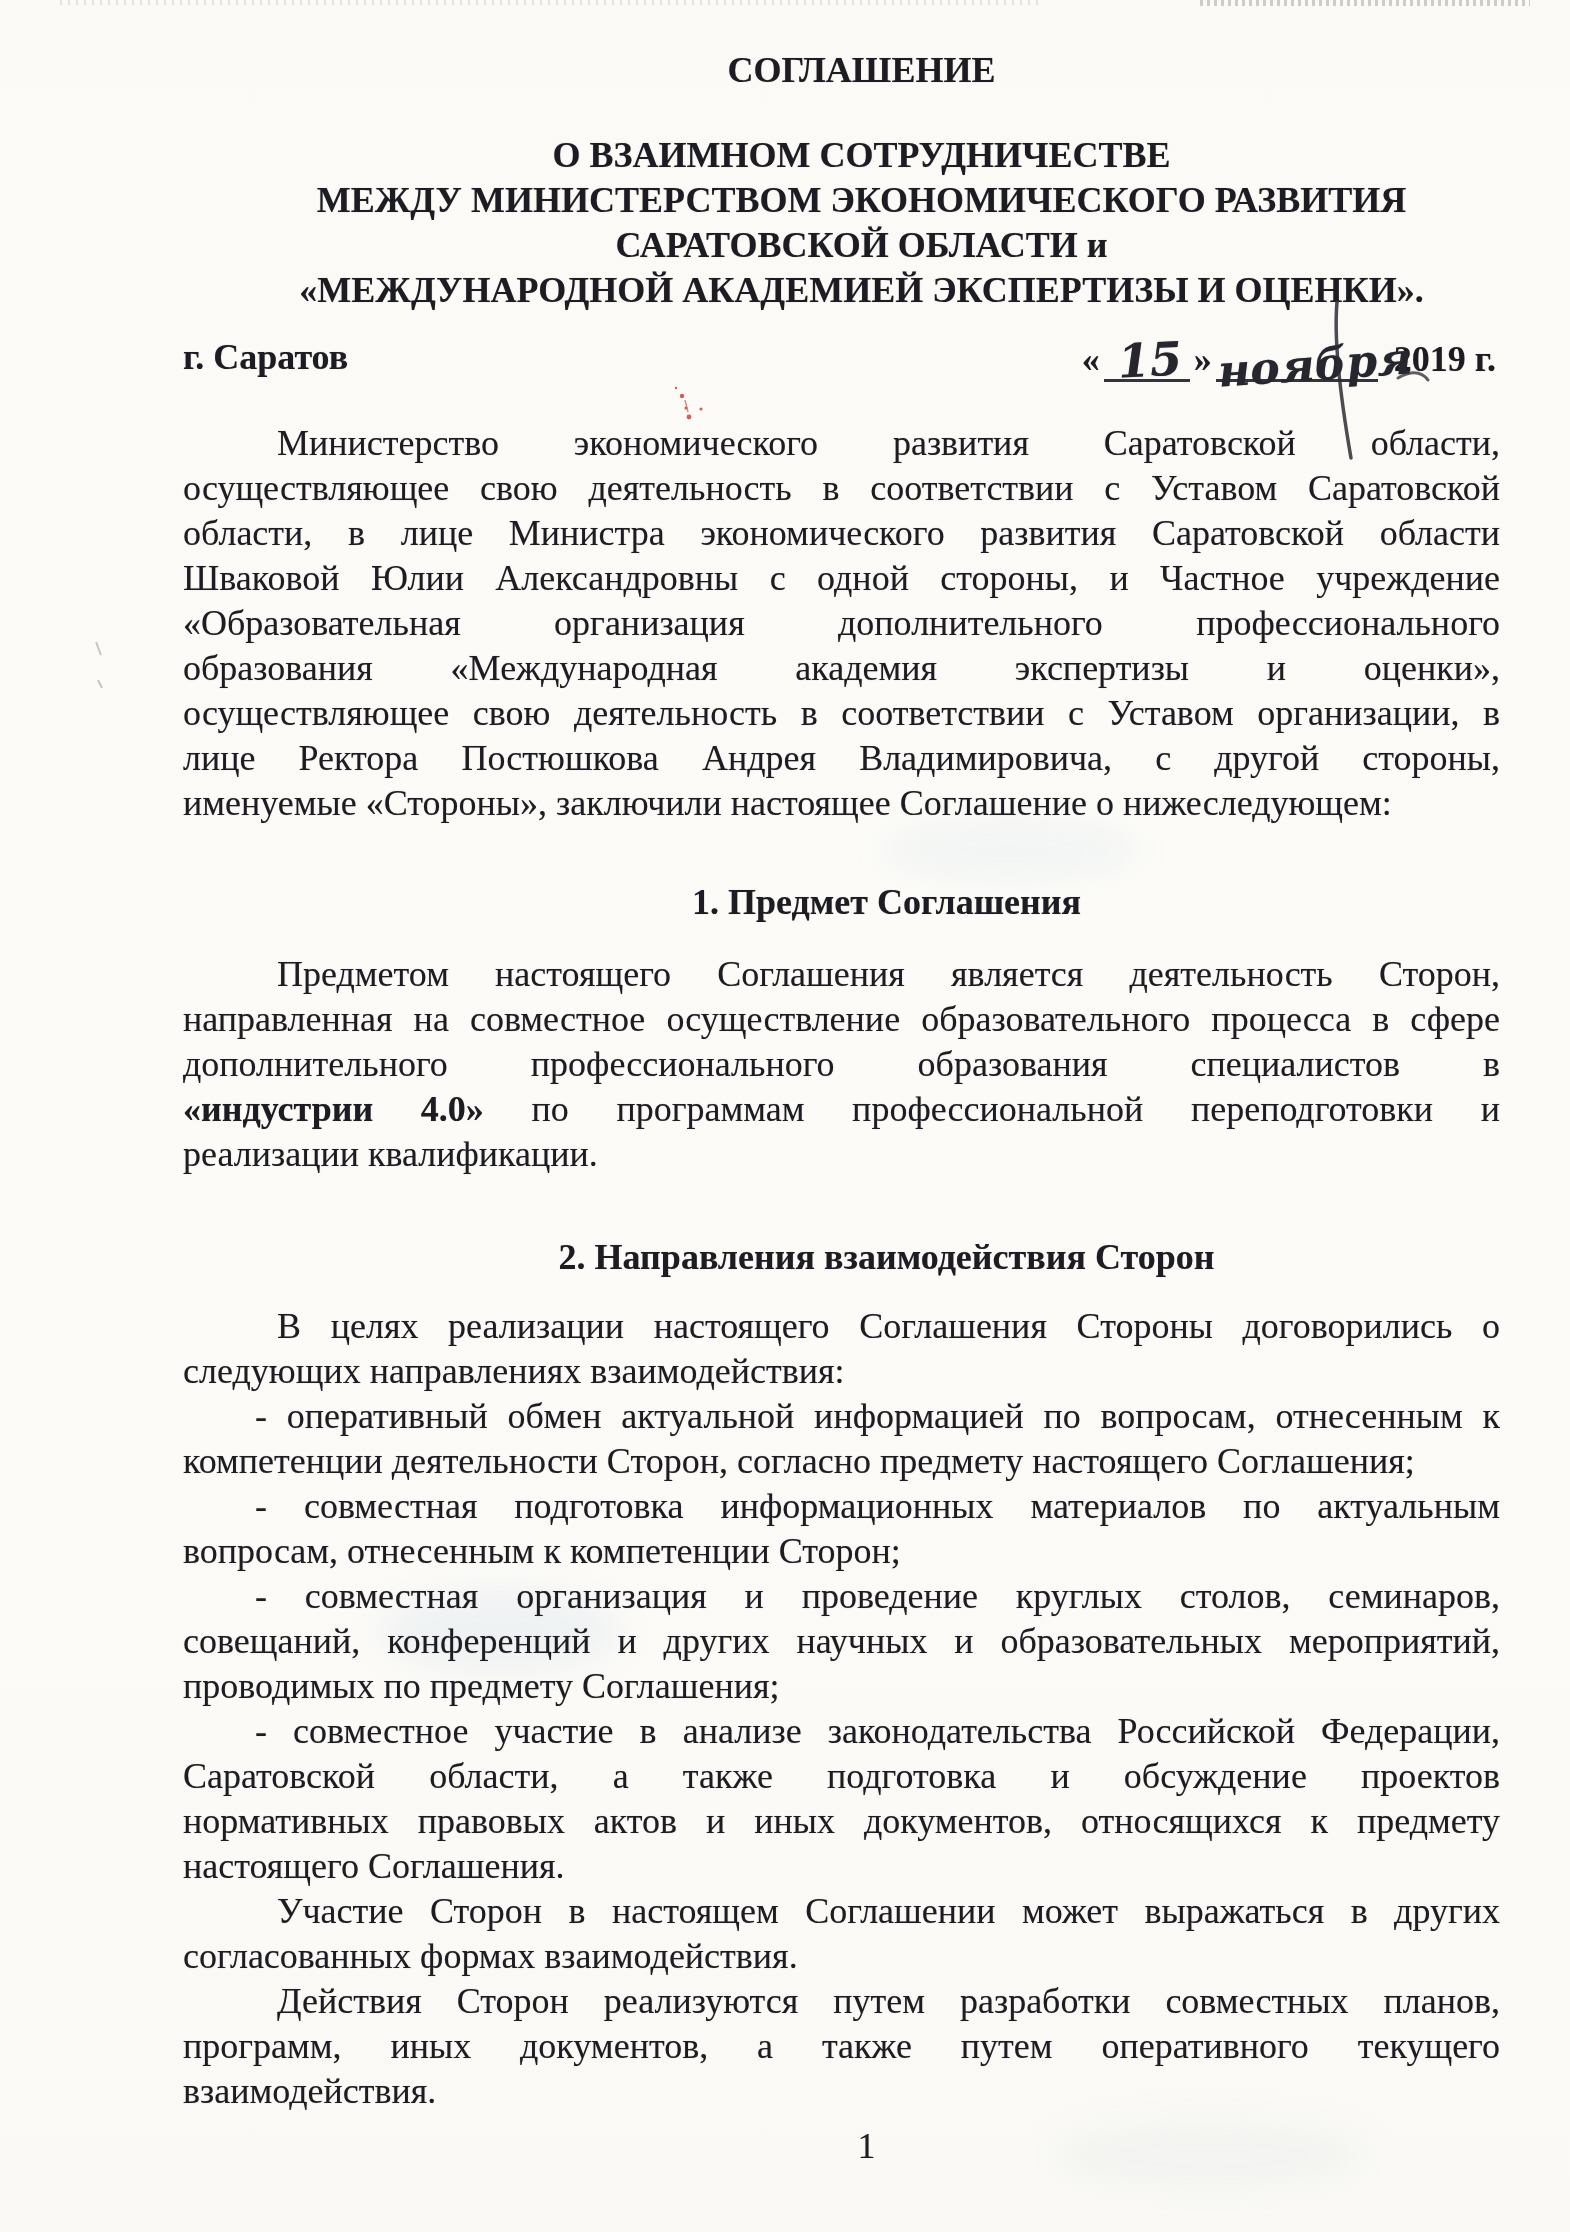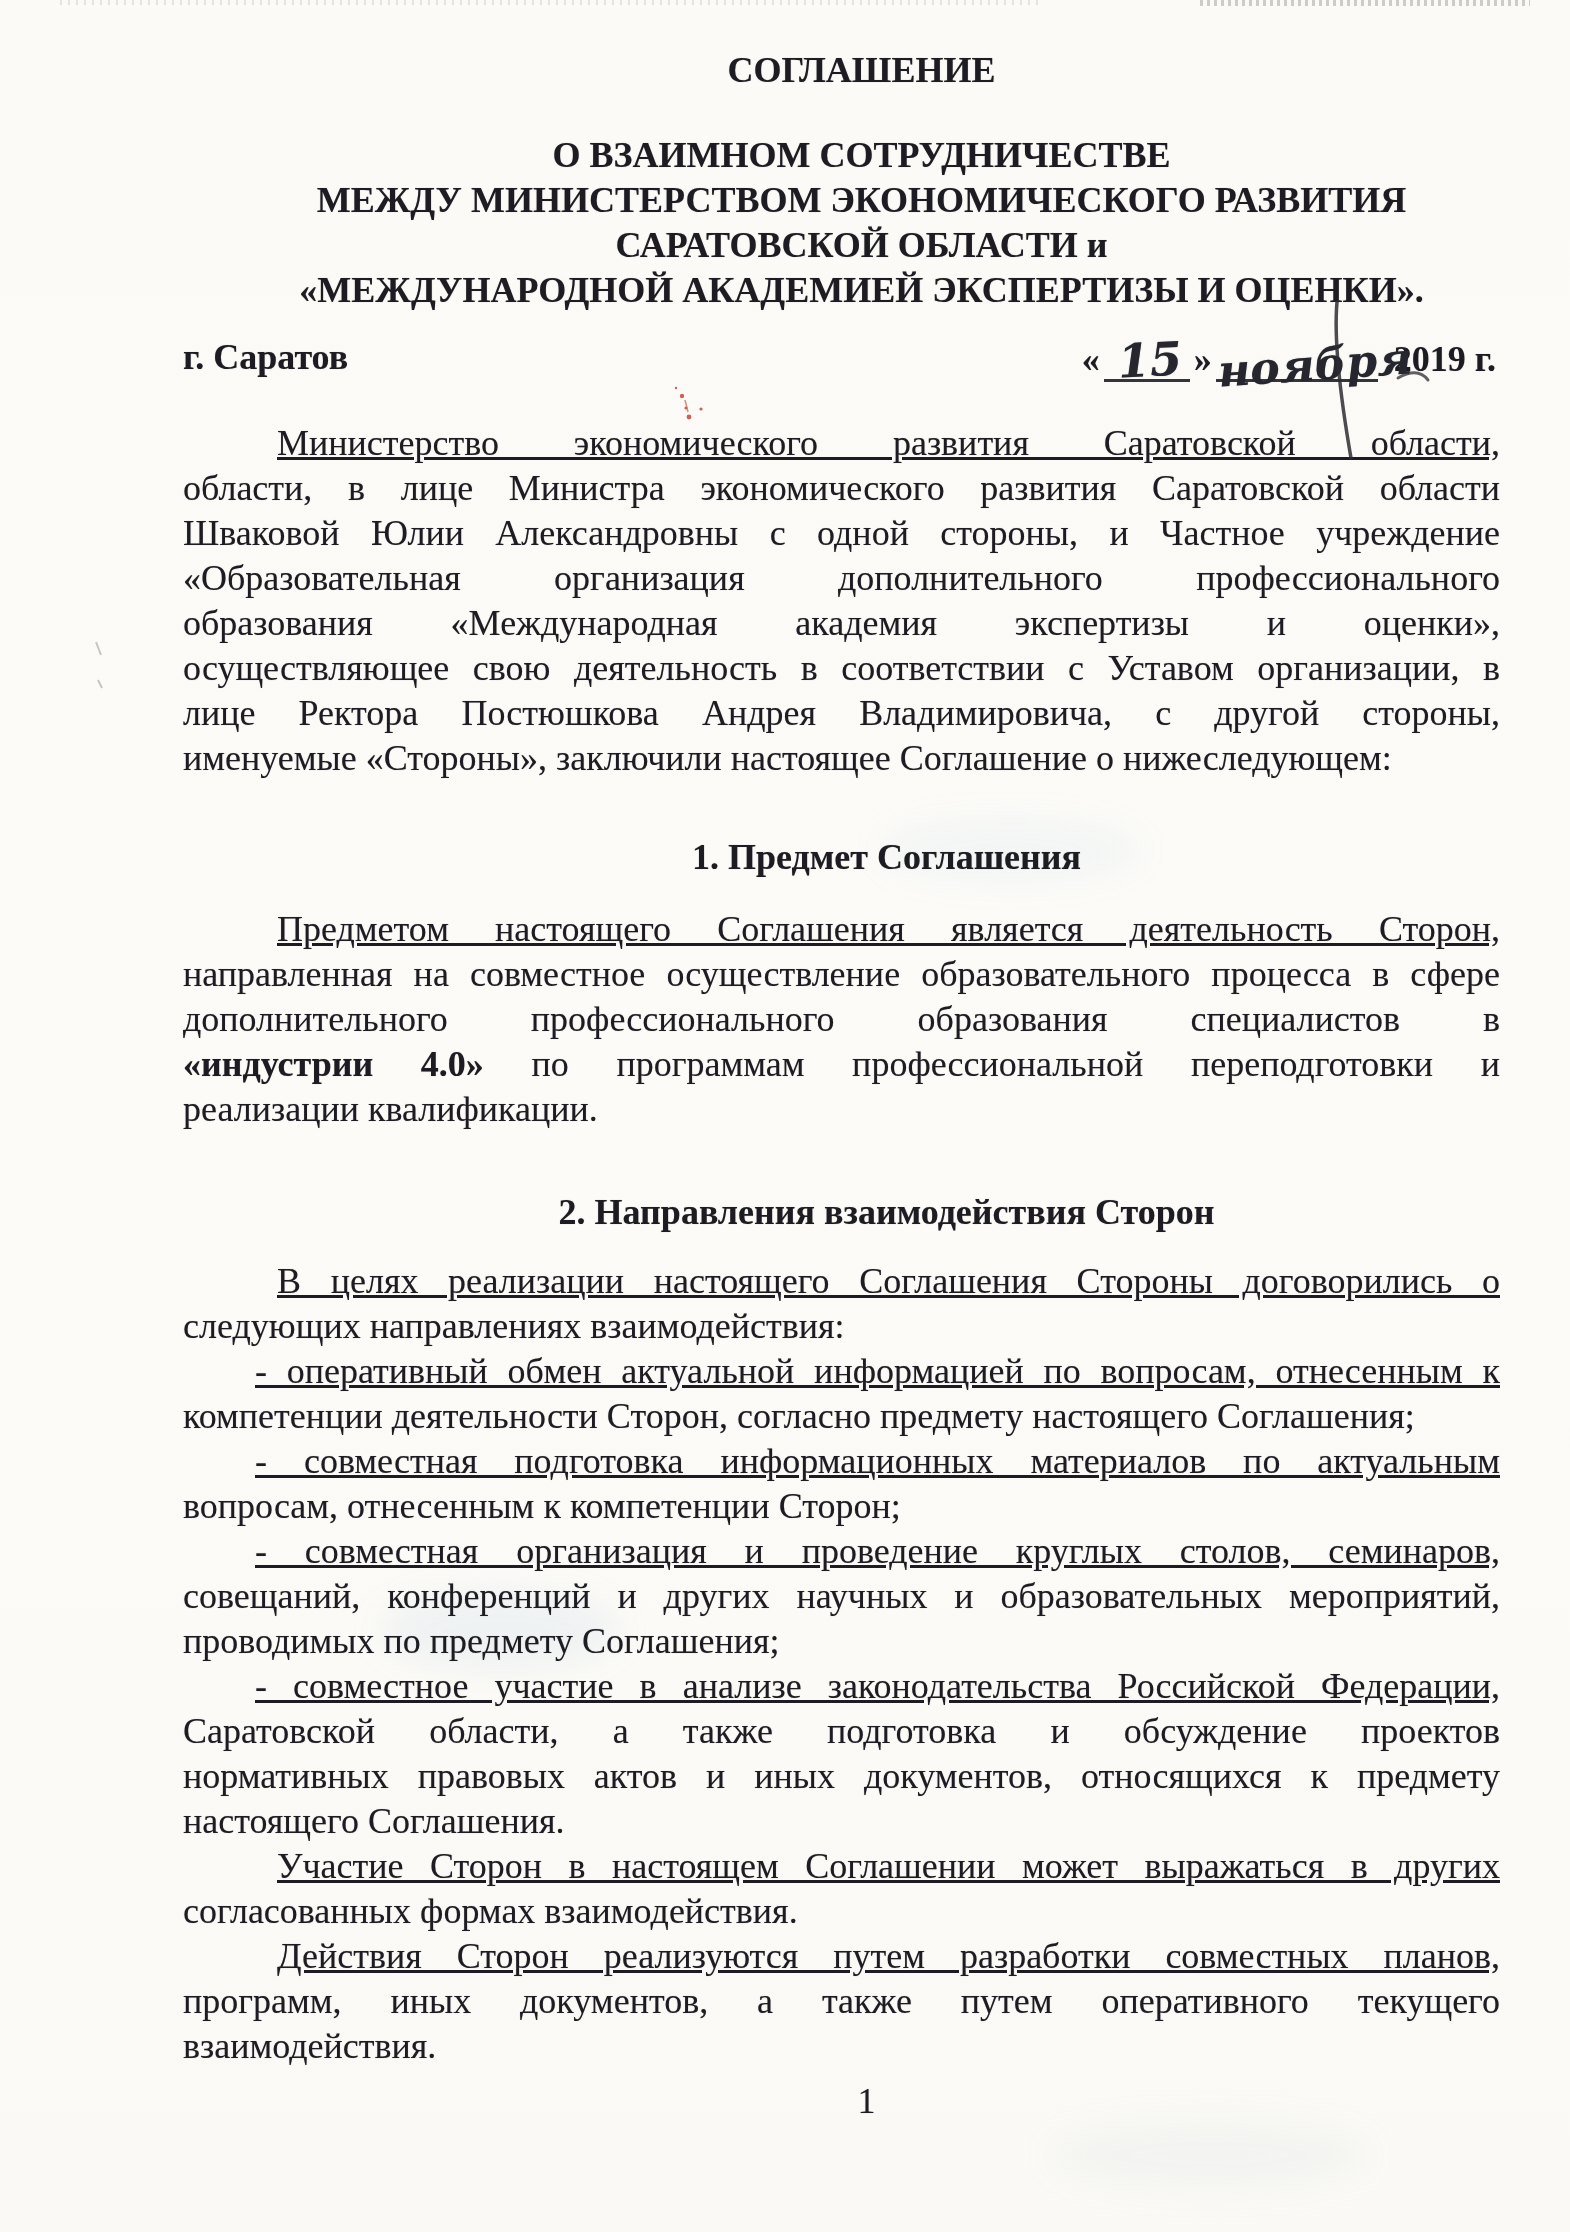--- a/index.html
+++ b/index.html
@@ -16,21 +16,21 @@
     text-shadow:0 0 1px rgba(25,25,30,.33);
   }
   .b{font-weight:bold;}
   
   .doc-title{font-weight:bold;text-align:center;padding-left:40px;}
   .t-main{margin-top:48px;}
   .t-sub{margin-top:40px;}
   
   .tl{text-align:justify;text-align-last:justify;}
   .tl.last{text-align:justify;text-align-last:left;}
-  .para .tl:first-child{padding-left:94px;text-decoration:underline;}
+  .para .tl:first-child{padding-left:94px;}
   .para.dash .tl:first-child{padding-left:72px;}
   .para.p-preamble{margin-top:36px;}
   .sec-heading{font-weight:bold;text-align:center;padding-left:90px;}
   .h1-gap{margin-top:54px;}
   .p1-gap{margin-top:27px;}
   .h2-gap{margin-top:58px;}
   .p2-gap{margin-top:24px;}
   
   .dateline{position:relative;height:58px;margin-top:14px;font-weight:bold;}
   .city{position:absolute;left:0;top:8px;}
@@ -91,20 +91,21 @@
         <span class="q">»</span>
         <span class="month-cell">
           <span class="hand month">ноября</span>
         </span>
         <span class="year">2019 г.</span>
       </span>
     </div>
 
     <div class="para p-preamble">
         <div class="tl">Министерство экономического развития Саратовской области,</div>
+        <div class="tl">осуществляющее свою деятельность в соответствии с Уставом Саратовской</div>
         <div class="tl">области, в лице Министра экономического развития Саратовской области</div>
         <div class="tl">Шваковой Юлии Александровны с одной стороны, и Частное учреждение</div>
         <div class="tl">«Образовательная организация дополнительного профессионального</div>
         <div class="tl">образования «Международная академия экспертизы и оценки»,</div>
         <div class="tl">осуществляющее свою деятельность в соответствии с Уставом организации, в</div>
         <div class="tl">лице Ректора Постюшкова Андрея Владимировича, с другой стороны,</div>
         <div class="tl last">именуемые «Стороны», заключили настоящее Соглашение о нижеследующем:</div>
       </div>
 
     <div class="sec-heading h1-gap">1. Предмет Соглашения</div>

